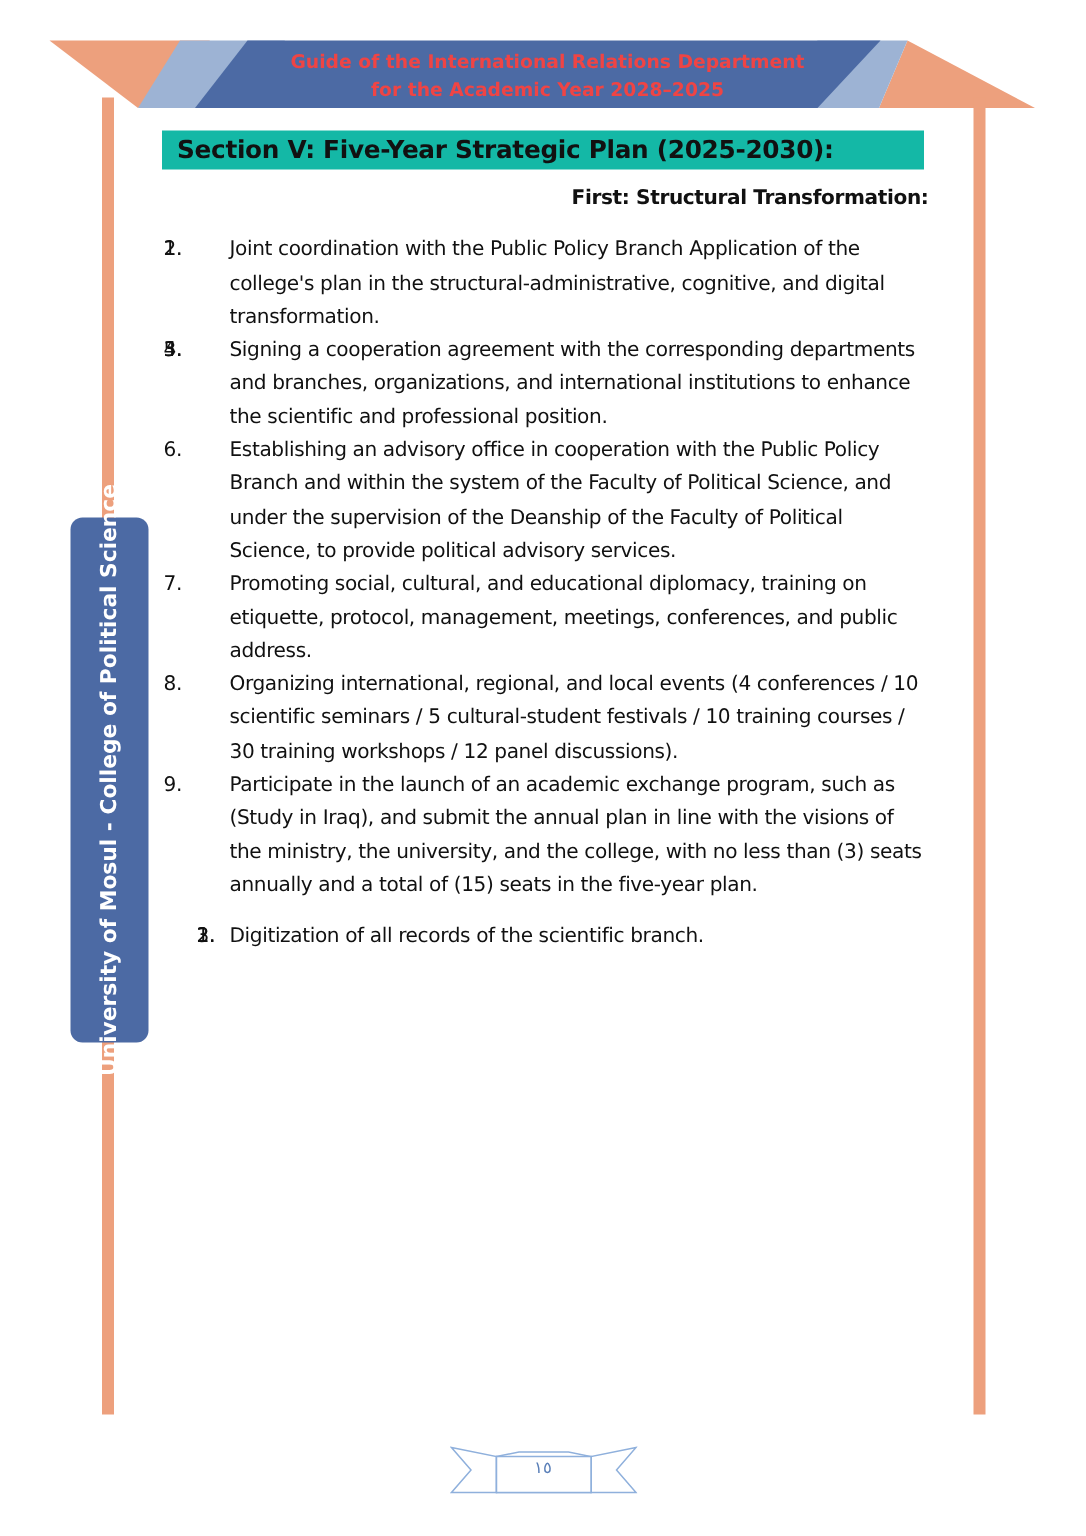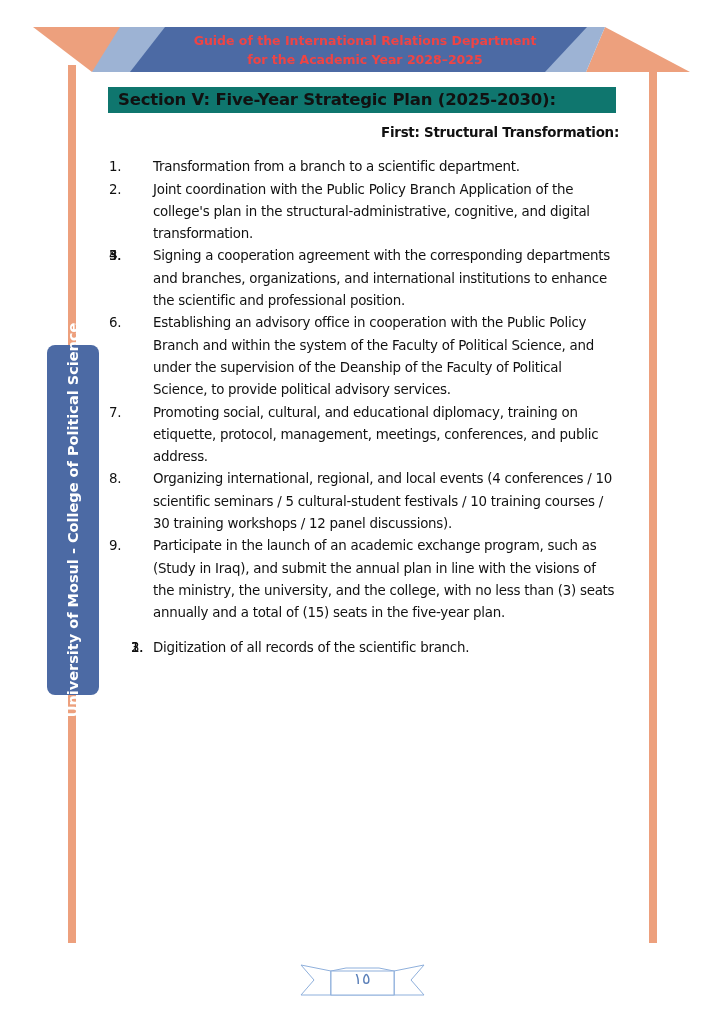--- a/index.html
+++ b/index.html
@@ -12,37 +12,37 @@
     .pillar { position: absolute; background: #EDA07D; }
     .pillar.left { left: 68px; top: 65px; width: 8px; height: 878px; }
     .pillar.right { left: 649px; top: 65px; width: 8px; height: 878px; }
     .side-banner { position: absolute; left: 47px; top: 345px; width: 52px; height: 350px;
                    background: #4C6AA4; border-radius: 8px; }
     .side-banner span { position: absolute; left: 50%; top: 50%;
                         transform: translate(-50%, -50%) rotate(-90deg);
                         white-space: nowrap; color: #fff; font-weight: bold; font-size: 14.5px;
                         font-family: "DejaVu Sans", sans-serif; }
     .section-bar { position: absolute; left: 108px; top: 87px; width: 508px; height: 26px;
-                   background: #0f766e; }
+                   background: #14b8a6; }
     .section-bar span { position: absolute; left: 10px; top: 3px; font-weight: bold; font-size: 16.5px;
                         font-family: "DejaVu Sans", sans-serif; letter-spacing: -0.2px; }
     .content { position: absolute; left: 109px; top: 122px; width: 510px;
                font-family: "DejaVu Sans", sans-serif; font-size: 13.4px; line-height: 22.3px;
                letter-spacing: -0.25px; }
     .subhead { font-weight: bold; font-size: 13.4px; margin: 0; text-align: right; }
     .list1 { margin: 12px 0 0 0; padding: 0; list-style: none; }
     .list1 li { position: relative; padding-left: 44px; }
     .list1 .num { position: absolute; left: 0; top: 0; }
     .subhead.second { margin-top: 10px; }
     .list2 { margin: 12px 0 0 0; padding: 0; list-style: none; }
     .list2 li { position: relative; padding-left: 44px; }
     .list2 .num { position: absolute; left: 22px; top: 0; }
     .page-num { position: absolute; left: 300px; top: 962px; width: 125px; height: 36px; }
     .page-num span { position: absolute; left: 31px; top: 7px; width: 62px; height: 20px; line-height: 20px;
-                     text-align: center; color: #5a7fb8; font-size: 16px; font-family: "DejaVu Sans", sans-serif; }
+                     text-align: center; color: #5a7fb8; font-size: 11px; font-family: "DejaVu Sans", sans-serif; }
   </style>
 </head>
 <body>
 
 <svg class="deco" width="724" height="80" viewBox="0 0 724 80">
   <polygon points="33,27 140,27 92,72" fill="#EDA07D"></polygon>
   <polygon points="120,27 190,27 148,72 92,72" fill="#9DB3D4"></polygon>
   <polygon points="605,27 690,72 586,72" fill="#EDA07D"></polygon>
   <polygon points="545,27 605,27 586,72 510,72" fill="#9DB3D4"></polygon>
   <polygon points="165,27 587,27 545,72 130,72" fill="#4C6AA4"></polygon>
@@ -60,21 +60,21 @@
   <span>University of Mosul - College of Political Science</span>
 </div>
 
 <div class="section-bar">
   <span>Section V: Five-Year Strategic Plan (2025-2030):</span>
 </div>
 
 <div class="content">
   <p class="subhead">First: Structural Transformation:</p>
   <ul class="list1">
-    <li><span class="num">1.</span><span>Transformation from a branch to a scientific department.</span></li>
+    <li><span class="num">1.</span></li>
     <li><span class="num">2.</span><span>Joint coordination with the Public Policy Branch Application of the college's plan in the structural-administrative, cognitive, and digital transformation.</span></li>
     <li><span class="num">3.</span></li>
     <li><span class="num">4.</span></li>
     <li><span class="num">5.</span><span>Signing a cooperation agreement with the corresponding departments and branches, organizations, and international institutions to enhance the scientific and professional position.</span></li>
     <li><span class="num">6.</span><span>Establishing an advisory office in cooperation with the Public Policy Branch and within the system of the Faculty of Political Science, and under the supervision of the Deanship of the Faculty of Political Science, to provide political advisory services.</span></li>
     <li><span class="num">7.</span><span>Promoting social, cultural, and educational diplomacy, training on etiquette, protocol, management, meetings, conferences, and public address.</span></li>
     <li><span class="num">8.</span><span>Organizing international, regional, and local events (4 conferences / 10 scientific seminars / 5 cultural-student festivals / 10 training courses / 30 training workshops / 12 panel discussions).</span></li>
     <li><span class="num">9.</span><span>Participate in the launch of an academic exchange program, such as (Study in Iraq), and submit the annual plan in line with the visions of the ministry, the university, and the college, with no less than (3) seats annually and a total of (15) seats in the five-year plan.</span></li>
   </ul>
 

